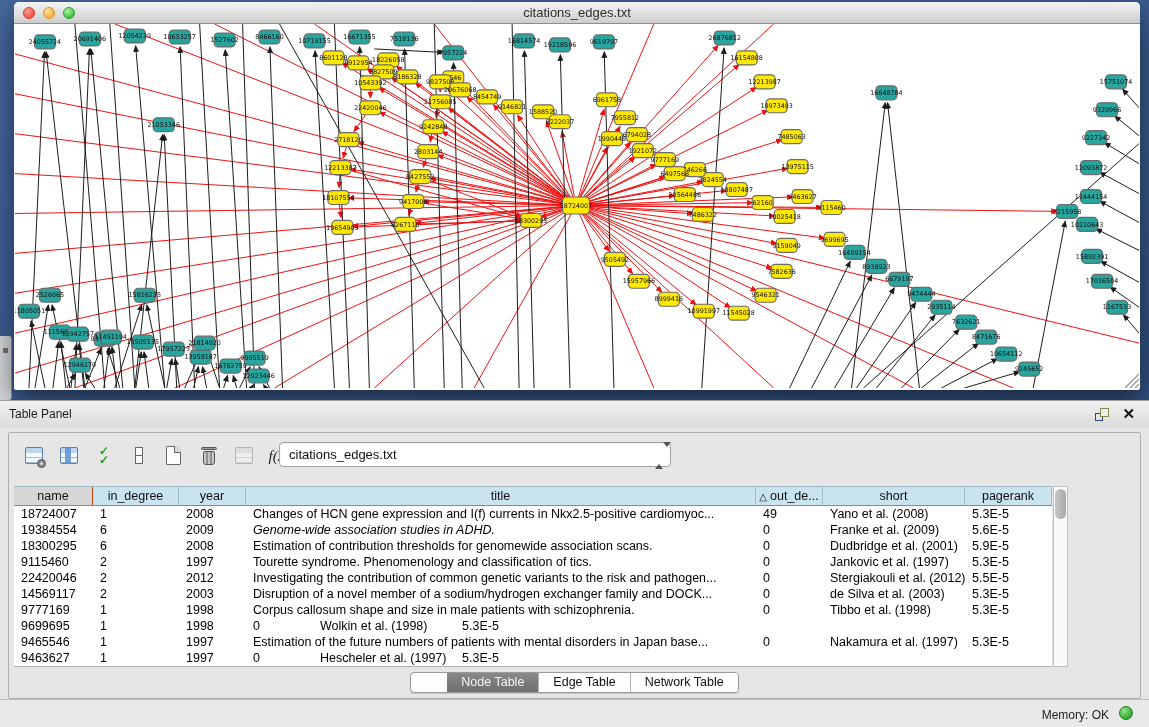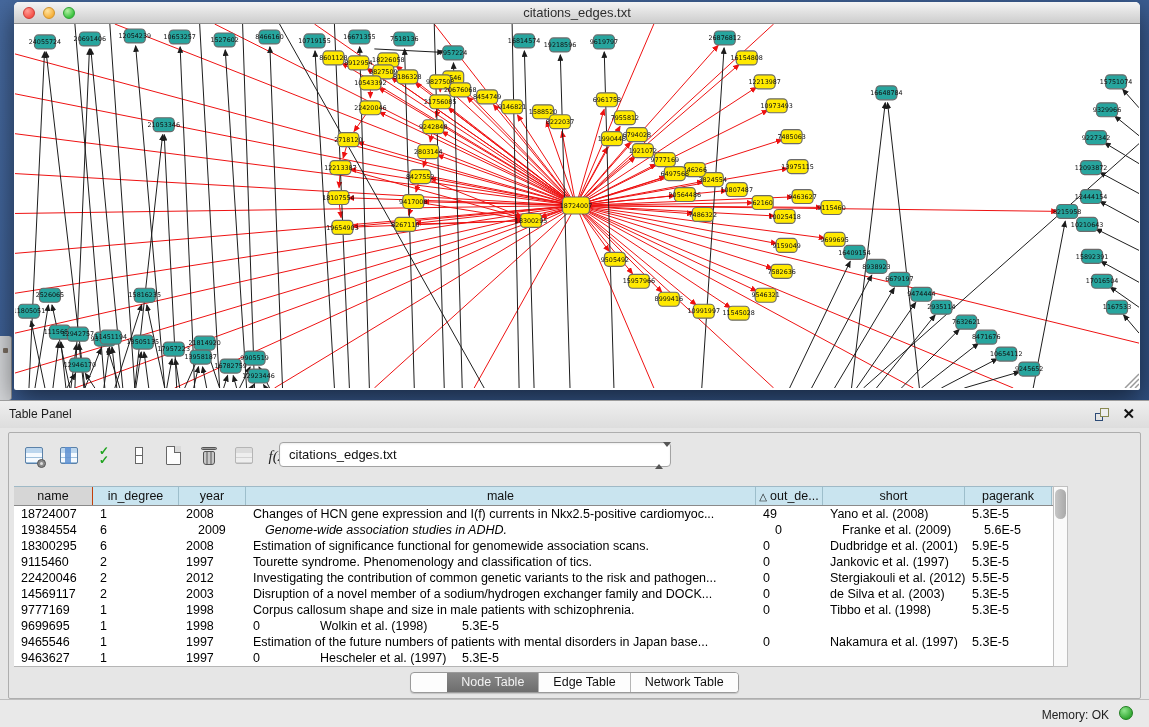--- a/index.html
+++ b/index.html
@@ -579,49 +579,49 @@
             <span class="dd-up"></span><span class="dd-dn"></span>
           </span>
         </div>
       </div>
 
       <div id="tp-table">
         <div id="tp-thead">
             <div class="th gray" style="width: 79px;">name</div>
             <div class="th" style="width: 86px;">in_degree</div>
             <div class="th" style="width: 67px;">year</div>
-            <div class="th" style="width: 510px;">male</div>
+            <div class="th" style="width: 510px;">title</div>
             <div class="th" style="width: 67px;"><span class="sort">△</span>out_de...</div>
             <div class="th" style="width: 142px;">short</div>
             <div class="th" style="width: 87px;">pagerank</div>
           </div>
         <div id="tp-tbody">
             <div class="tr">
               <div class="td" style="width: 79px;">18724007</div>
               <div class="td" style="width: 86px;">1</div>
               <div class="td" style="width: 67px;">2008</div>
               <div class="td" style="width: 510px;">Changes of HCN gene expression and I(f) currents in Nkx2.5-positive cardiomyoc...</div>
               <div class="td" style="width: 67px;">49</div>
               <div class="td" style="width: 142px;">Yano et al. (2008)</div>
               <div class="td" style="width: 87px;">5.3E-5</div>
             </div>
             <div class="tr">
               <div class="td" style="width: 79px;">19384554</div>
               <div class="td" style="width: 86px;">6</div>
-              <div class="td" style="width: 67px; margin-left: 12px;">2009</div>
+              <div class="td" style="width: 67px;">2009</div>
               <div class="td" style="width: 510px; font-style: italic;">Genome-wide association studies in ADHD.</div>
               <div class="td" style="width: 67px;">0</div>
               <div class="td" style="width: 142px;">Franke et al. (2009)</div>
               <div class="td" style="width: 87px;">5.6E-5</div>
             </div>
             <div class="tr">
               <div class="td" style="width: 79px;">18300295</div>
               <div class="td" style="width: 86px;">6</div>
               <div class="td" style="width: 67px;">2008</div>
-              <div class="td" style="width: 510px;">Estimation of significance functional for genomewide association scans.</div>
+              <div class="td" style="width: 510px;">Estimation of contribution thresholds for genomewide association scans.</div>
               <div class="td" style="width: 67px;">0</div>
               <div class="td" style="width: 142px;">Dudbridge et al. (2001)</div>
               <div class="td" style="width: 87px;">5.9E-5</div>
             </div>
             <div class="tr">
               <div class="td" style="width: 79px;">9115460</div>
               <div class="td" style="width: 86px;">2</div>
               <div class="td" style="width: 67px;">1997</div>
               <div class="td" style="width: 510px;">Tourette syndrome. Phenomenology and classification of tics.</div>
               <div class="td" style="width: 67px;">0</div>

